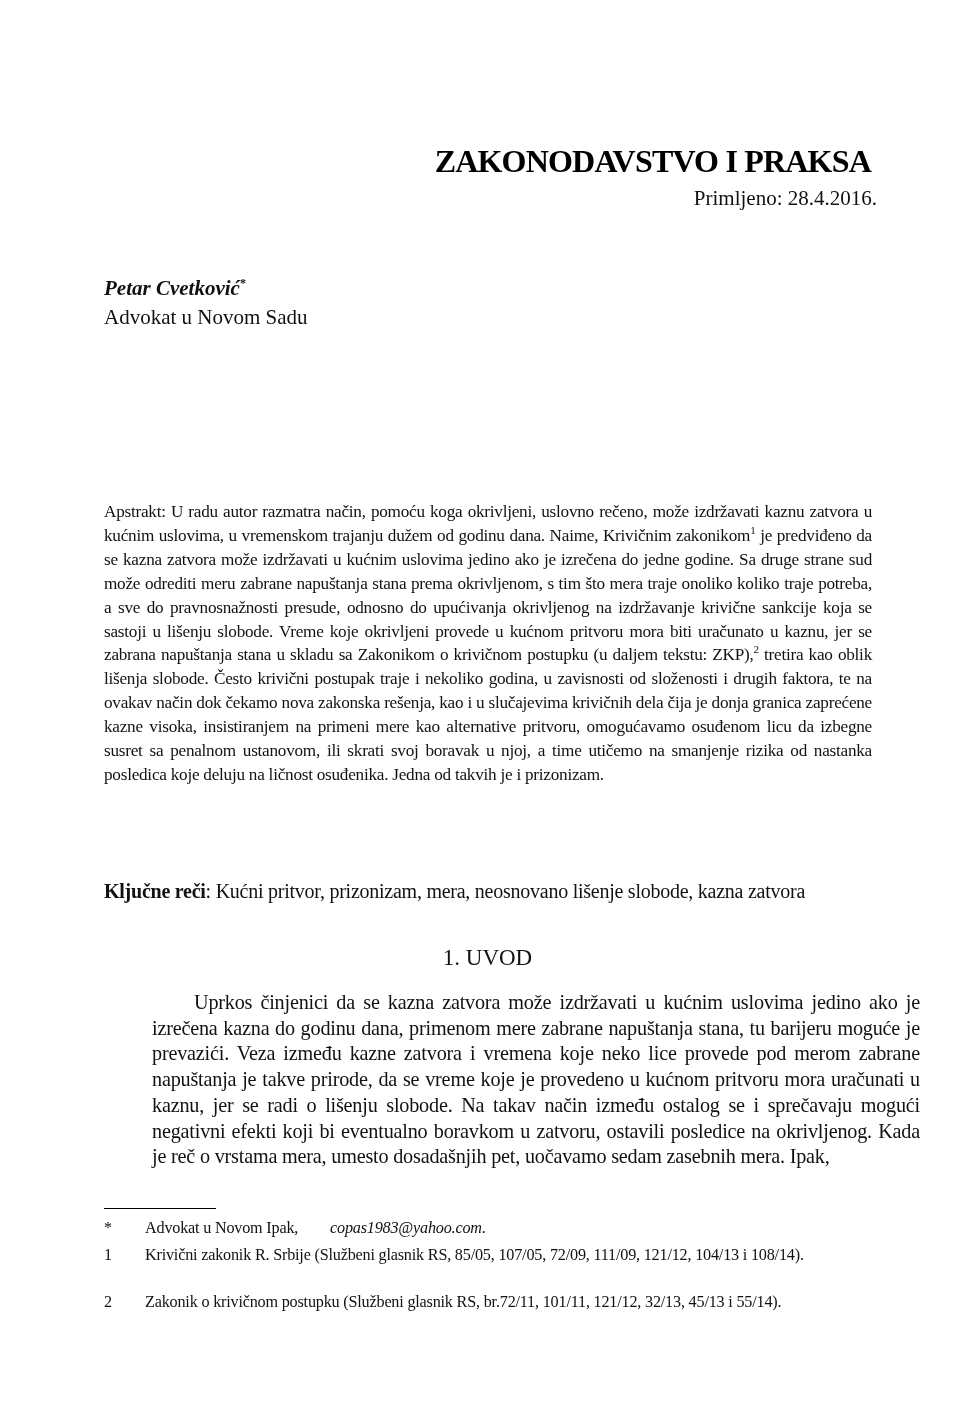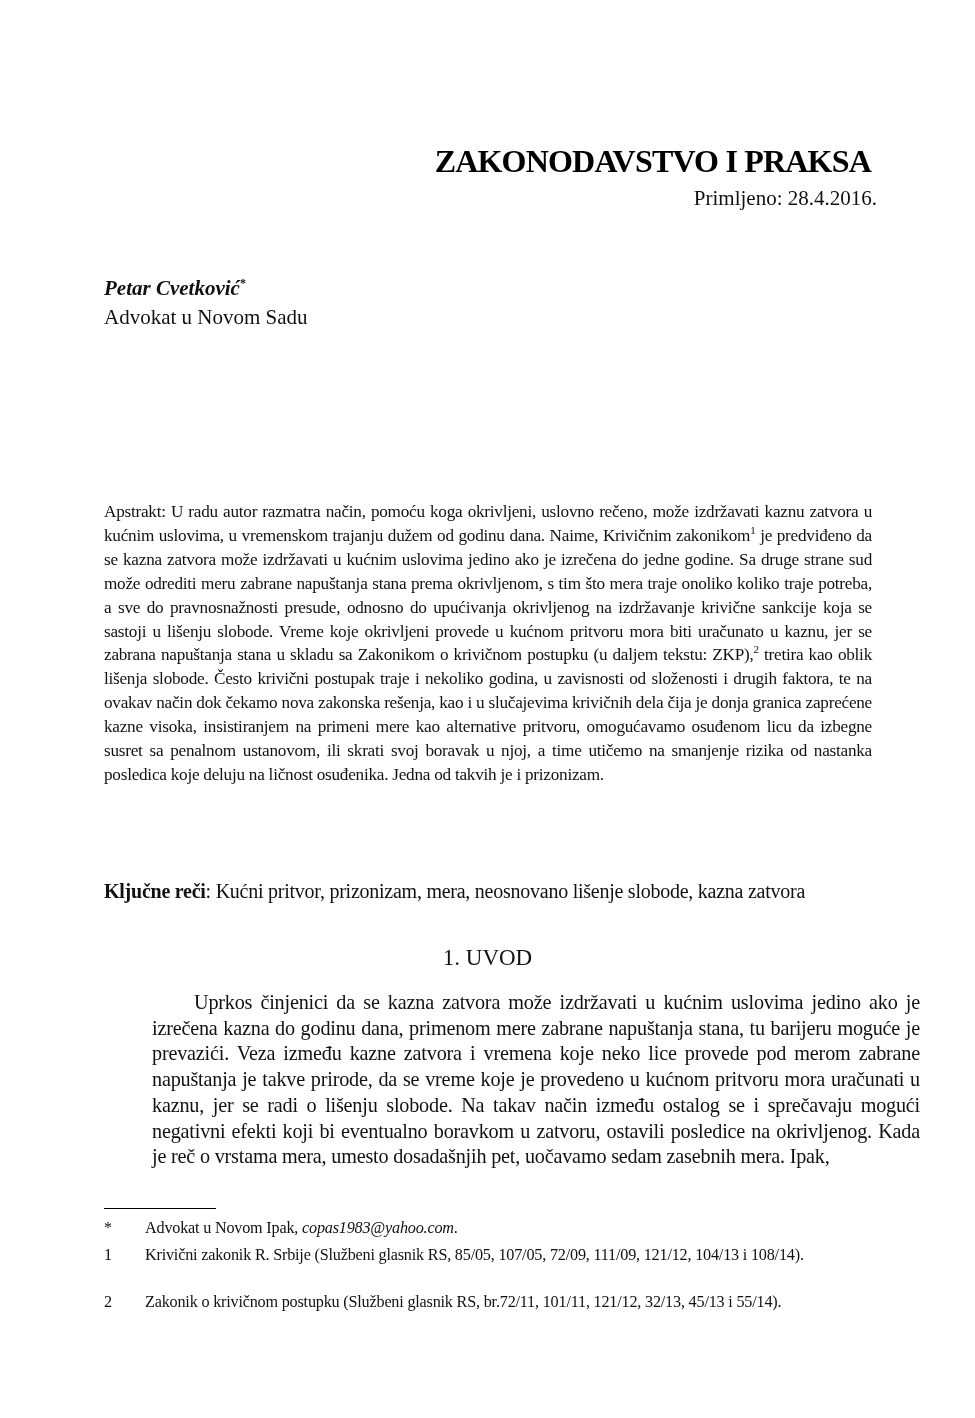--- a/index.html
+++ b/index.html
@@ -14,21 +14,21 @@
   .abstract { position: absolute; left: 104px; width: 768px; top: 500px; font-size: 17.2px; line-height: 23.9px; text-align: justify; letter-spacing: -0.25px; }
   .abstract b { font-weight: normal; }
   .abstract sup, .body-text sup { font-size: 11px; line-height: 0; }
   .keywords { position: absolute; left: 104px; width: 768px; top: 880px; font-size: 20px; letter-spacing: -0.25px; }
   .section { position: absolute; left: 104px; width: 767px; top: 945px; text-align: center; font-size: 23px; }
   .body-text { position: absolute; left: 104px; width: 768px; top: 990px; font-size: 20.2px; line-height: 25.7px; text-align: justify; text-indent: 42px; letter-spacing: -0.2px; margin-left: 48px; }
   .rule { position: absolute; left: 104px; top: 1208px; width: 112px; height: 0; border-top: 1.5px solid #000; }
   .fn { position: absolute; left: 104px; width: 768px; font-size: 16.2px; line-height: 21px; letter-spacing: -0.2px; }
   .fn .mark { position: absolute; left: 0; top: 0; }
   .fn .txt { display: block; margin-left: 41px; text-align: justify; }
-  .fn i { font-style: italic; }
+  .fn i { font-style: italic; margin-left: 28px; }
 </style>
 </head>
 <body>
 
 <div class="page">
 
   <div class="journal">ZAKONODAVSTVO I PRAKSA</div>
   <div class="received">Primljeno: 28.4.2016.</div>
 
   <div class="author"><span>Petar Cvetković</span><sup>*</sup></div>

